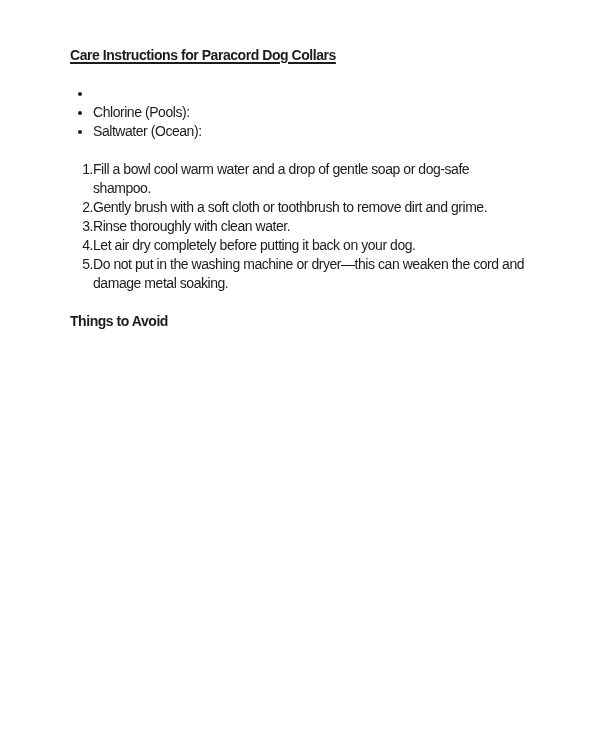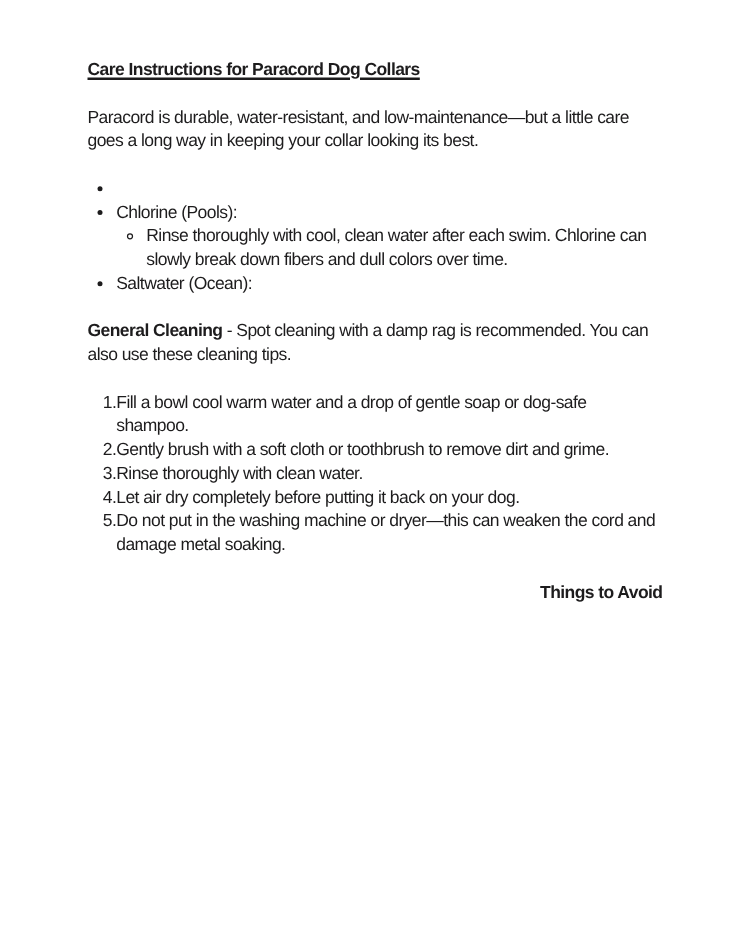--- a/index.html
+++ b/index.html
@@ -35,21 +35,20 @@
   }
   p.block {
     margin: 0 0 19px 0;
   }
   .bold {
     font-weight: 700;
   }
   p.heading-line {
     font-weight: 700;
     margin: 0;
-    text-align: right;
   }
   ul.lvl1 {
     margin: 0 0 19px 0;
     padding-left: 23px;
     list-style: disc outside;
   }
   ul.lvl1.no-gap {
     margin-bottom: 0;
   }
   ul.lvl2 {
@@ -69,38 +68,33 @@
     margin: 0;
   }
 </style>
 </head>
 <body>
 
 <div class="doc">
 
   <h1 class="title">Care Instructions for Paracord Dog Collars</h1>
 
-  <p class="block">Paracord is durable, water-resistant, and low-maintenance—but a little care goes a long way in keeping your collar looking its best.</p>
 
 
   <ul class="lvl1">
     <li>
     </li>
     <li>
       <span>Chlorine (Pools):</span>
-      <ul class="lvl2">
-        <li>Rinse thoroughly with cool, clean water after each swim. Chlorine can slowly break down fibers and dull colors over time.</li>
-      </ul>
     </li>
     <li>
       <span>Saltwater (Ocean):</span>
     </li>
   </ul>
 
-  <p class="block"><span class="bold">General Cleaning</span><span> - Spot cleaning with a damp rag is recommended. You can also use these cleaning tips.</span></p>
 
   <ol class="steps">
     <li>Fill a bowl cool warm water and a drop of gentle soap or dog-safe shampoo.</li>
     <li>Gently brush with a soft cloth or toothbrush to remove dirt and grime.</li>
     <li>Rinse thoroughly with clean water.</li>
     <li>Let air dry completely before putting it back on your dog.</li>
     <li>Do not put in the washing machine or dryer—this can weaken the cord and damage metal soaking.</li>
   </ol>
 
   <p class="heading-line">Things to Avoid</p>

